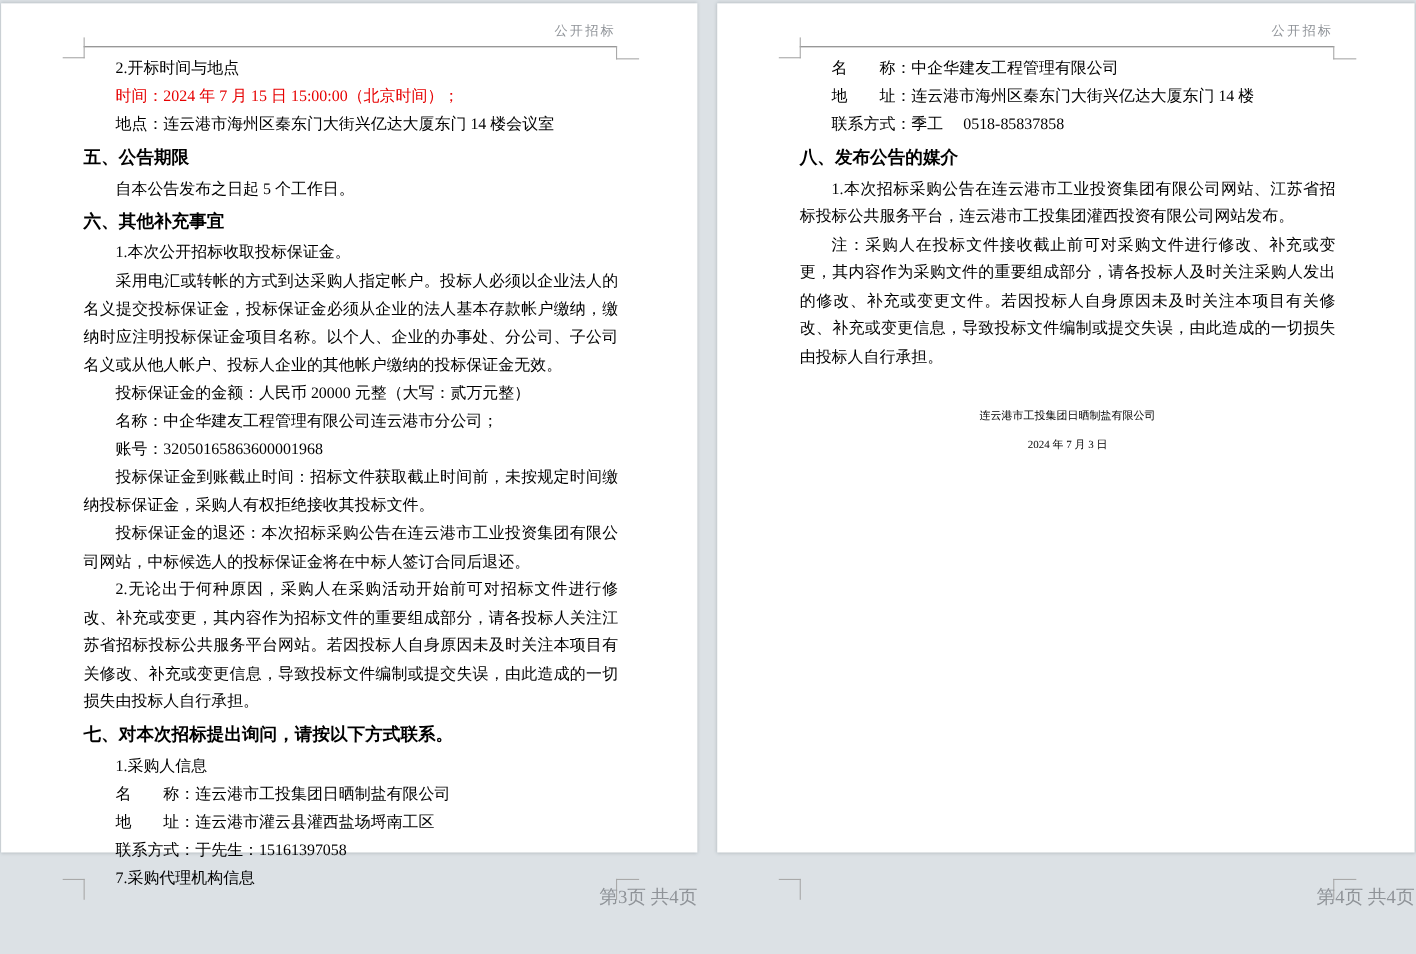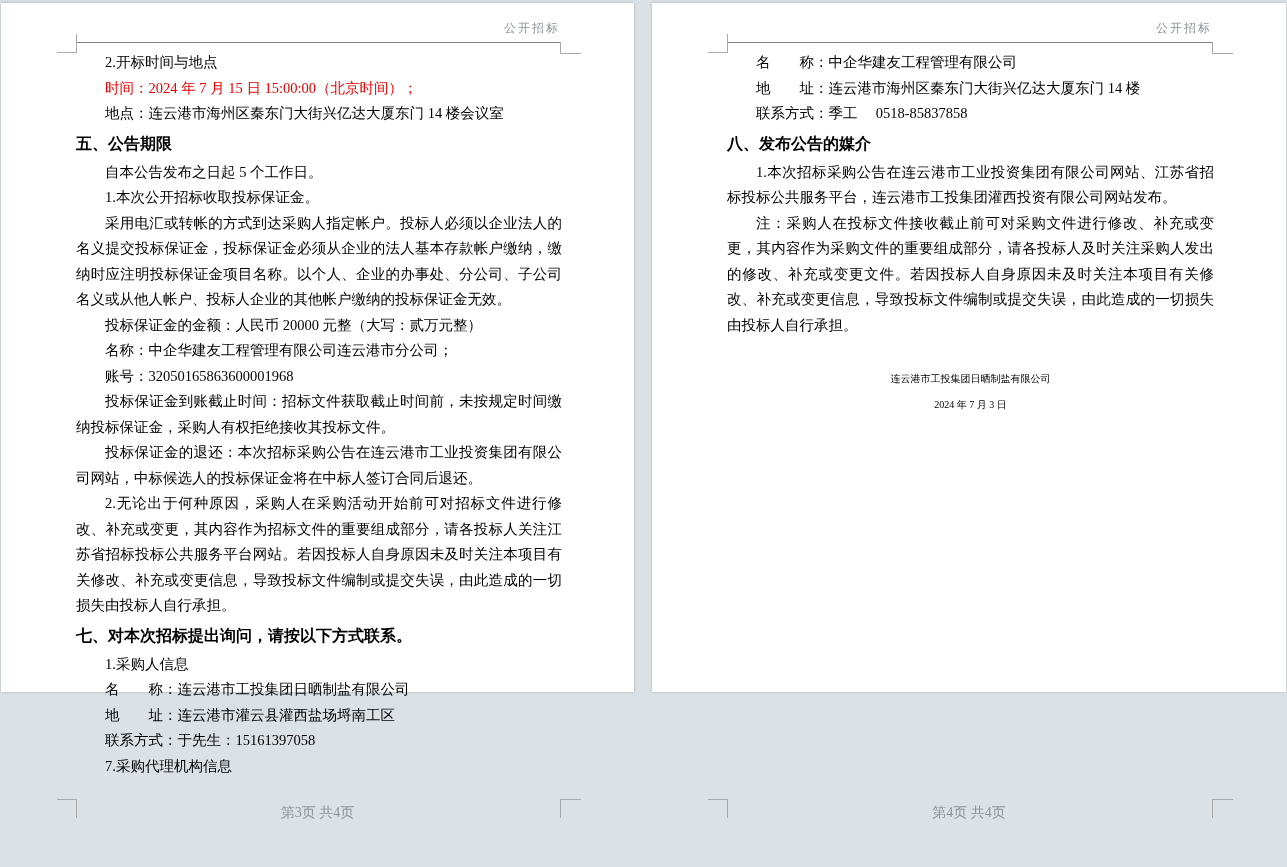--- a/index.html
+++ b/index.html
@@ -4,21 +4,21 @@
 <style>
   html,body{margin:0;padding:0;}
   body{
     width:1287px;height:867px;
     background:#dce1e5;
     position:relative;
     font-family:"Liberation Serif","DejaVu Serif",serif;
     overflow:hidden;
   }
   .page{
-    position:absolute;top:3px;height:689px;background:#ffffff;
+    position:absolute;top:3px;height:772px;background:#ffffff;
     box-shadow:0 0 3px rgba(90,100,110,.35);
   }
   #page-0{left:1px;width:633px;}
   #page-1{left:652px;width:634px;}
 
   .hdr-text{
     position:absolute;top:17px;right:74px;
     font-size:12px;letter-spacing:2px;
   }
   .hdr-rule{
@@ -42,39 +42,40 @@
     font-family:Liberation Sans, sans-serif;
     font-weight:bold;font-size:16px;line-height:26px;
     margin:4px 0 3px 0;text-indent:0;
   }
   .blk.center{text-align:center;text-indent:0;font-size:10px;}
   .blk.sig-gap{margin-top:28px;}
   .blk.red{}
 
   .footer{
     position:absolute;top:801px;left:0;width:100%;
-    text-align:center;font-size:14px;
+    text-align:right;font-size:17px;
   }
 </style>
 </head>
 <body>
 
 <div class="page" id="page-0">
   <span class="hdr-text" style="color: rgb(143, 147, 152);">公开招标</span>
   <div class="hdr-rule"></div>
   <div class="mark tl"></div>
   <div class="mark tr"></div>
   <div class="mark bl"></div>
   <div class="mark br"></div>
   <div class="page-content">
       <div class="blk para">2.开标时间与地点</div>
       <div class="blk para red" style="color: rgb(230, 0, 0);">时间：2024 年 7 月 15 日 15:00:00（北京时间）；</div>
       <div class="blk para">地点：连云港市海州区秦东门大街兴亿达大厦东门 14 楼会议室</div>
       <div class="blk heading">五、公告期限</div>
       <div class="blk para">自本公告发布之日起 5 个工作日。</div>
+      <div class="blk heading">六、其他补充事宜</div>
       <div class="blk para">1.本次公开招标收取投标保证金。</div>
       <div class="blk para">采用电汇或转帐的方式到达采购人指定帐户。投标人必须以企业法人的名义提交投标保证金，投标保证金必须从企业的法人基本存款帐户缴纳，缴纳时应注明投标保证金项目名称。以个人、企业的办事处、分公司、子公司名义或从他人帐户、投标人企业的其他帐户缴纳的投标保证金无效。</div>
       <div class="blk para">投标保证金的金额：人民币 20000 元整（大写：贰万元整）</div>
       <div class="blk para">名称：中企华建友工程管理有限公司连云港市分公司；</div>
       <div class="blk para">账号：32050165863600001968</div>
       <div class="blk para">投标保证金到账截止时间：招标文件获取截止时间前，未按规定时间缴纳投标保证金，采购人有权拒绝接收其投标文件。</div>
       <div class="blk para">投标保证金的退还：本次招标采购公告在连云港市工业投资集团有限公司网站，中标候选人的投标保证金将在中标人签订合同后退还。</div>
       <div class="blk para">2.无论出于何种原因，采购人在采购活动开始前可对招标文件进行修改、补充或变更，其内容作为招标文件的重要组成部分，请各投标人关注江苏省招标投标公共服务平台网站。若因投标人自身原因未及时关注本项目有关修改、补充或变更信息，导致投标文件编制或提交失误，由此造成的一切损失由投标人自行承担。</div>
       <div class="blk heading">七、对本次招标提出询问，请按以下方式联系。</div>
       <div class="blk para">1.采购人信息</div>

